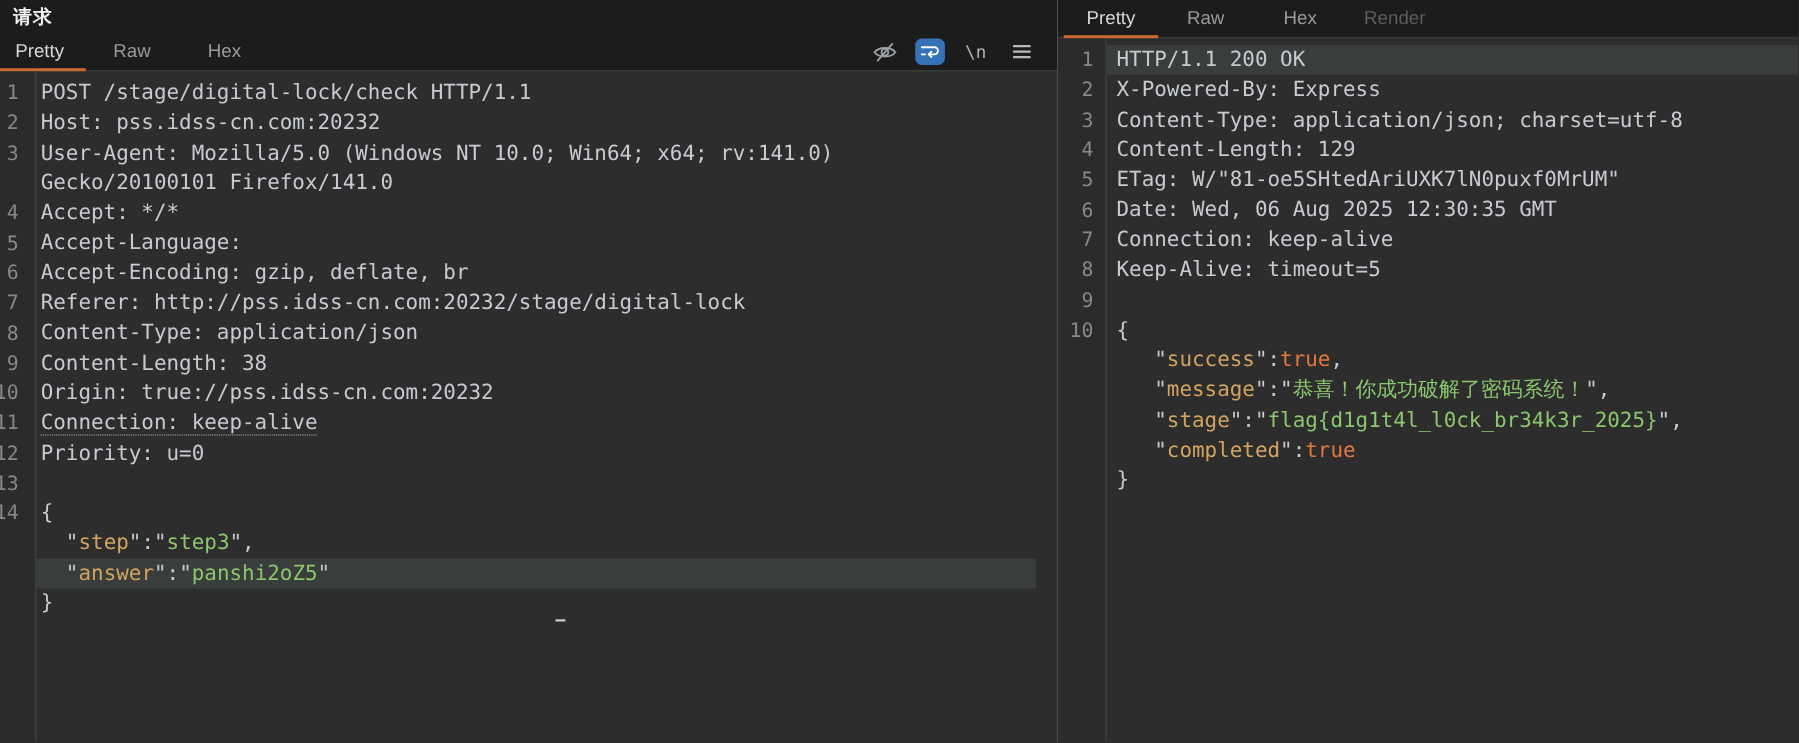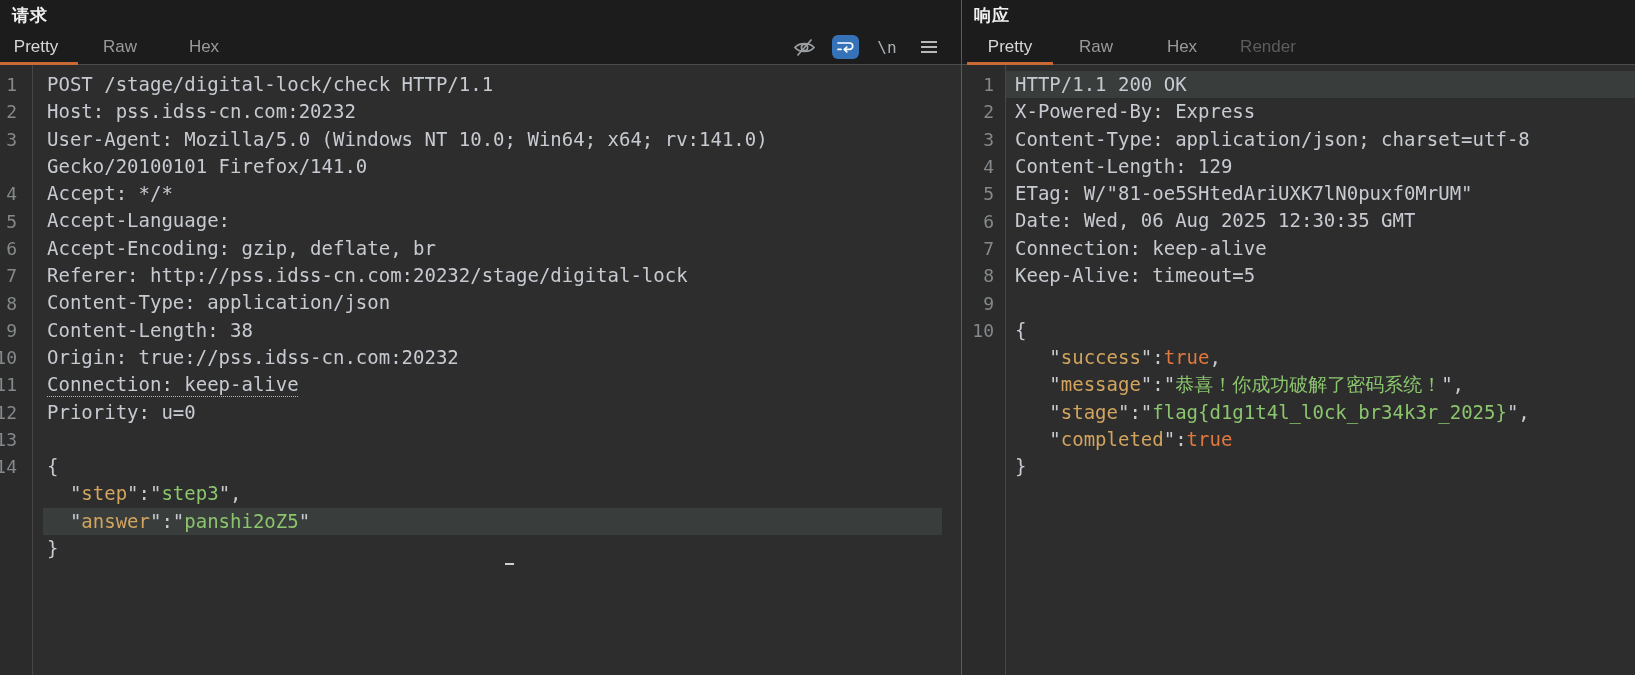--- a/index.html
+++ b/index.html
@@ -35,21 +35,21 @@
   .gutter-bg{position:absolute;left:0;top:0;bottom:0;background:var(--bg-gutter);border-right:1px solid var(--gutter-line);}
   .request .gutter-bg{width:33px;}
   .response .gutter-bg{width:44px;}
   .row{display:flex;height:27.3px;position:relative;}
   .num{flex:none;display:flex;justify-content:flex-end;align-items:center;
        font-family:"DejaVu Sans Mono",monospace;font-size:18px;color:var(--lnum);white-space:nowrap;}
   .request .num{width:33px;padding-right:16px;}
   .response .num{width:44px;padding-right:12px;}
   .code{flex:1;min-width:0;white-space:pre;overflow:hidden;font-family:"DejaVu Sans Mono",monospace;
         font-size:19px;line-height:27.3px;color:var(--fg);}
-  .request .code{padding-left:4px;margin-right:19px;margin-left:10px;}
+  .request .code{padding-left:4px;margin-right:19px;}
   .response .code{padding-left:9px;}
   .row.hl .code{background:var(--hl);}
   .tk.p{color:var(--fg);} .tk.k{color:var(--key);} .tk.s{color:var(--str);} .tk.b{color:var(--bool);}
   .tk.u{text-decoration:underline dotted #b8b8b8;text-underline-offset:5px;text-decoration-thickness:1px;}
   .cursor-dash{position:absolute;width:9px;height:2px;background:#cfcfcf;left:505px;top:498px;}
   svg{display:block;}
 </style>
 </head>
 <body>
 
@@ -166,23 +166,20 @@
           <div class="row">
             <span class="num"></span>
             <span class="code"><span class="tk p">}</span></span>
           </div>
         </div>
       <div class="cursor-dash"></div>
     </div>
   </div>
 
   <div class="panel response">
-    <div class="panel-header">
-      <span class="panel-title">响应</span>
-    </div>
     <div class="tabbar">
       <div class="tabs">
           <div class="tab selected">Pretty</div>
           <div class="tab">Raw</div>
           <div class="tab">Hex</div>
           <div class="tab disabled">Render</div>
         </div>
     </div>
     <div class="content">
       <div class="gutter-bg"></div>

